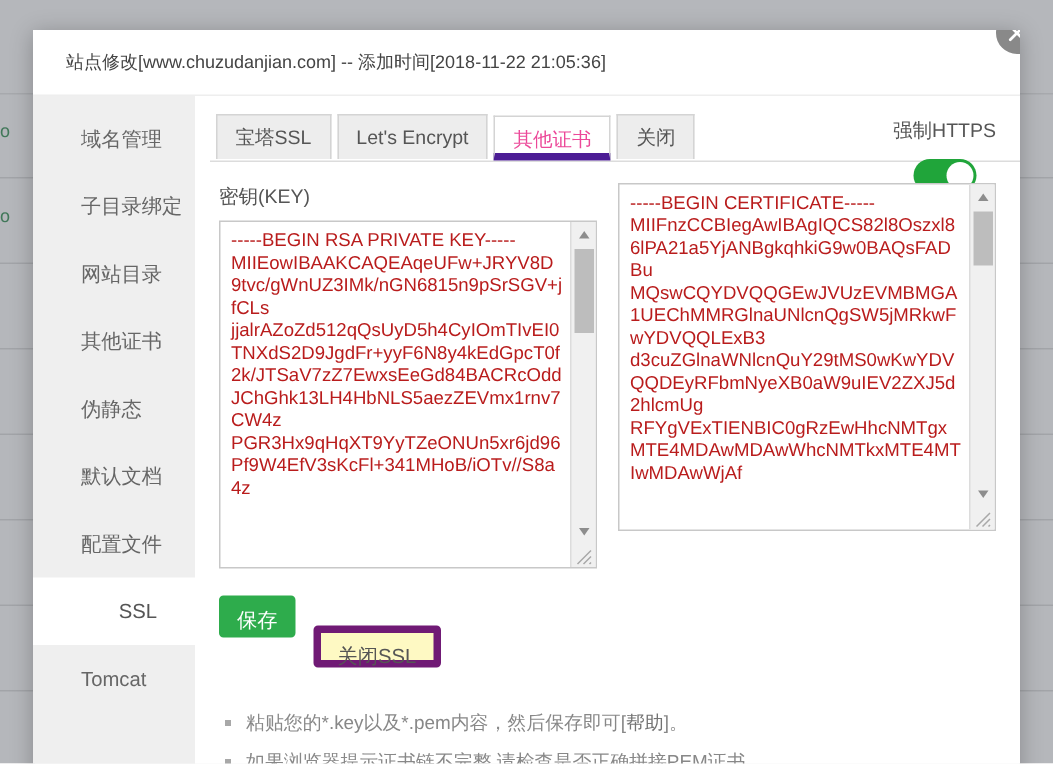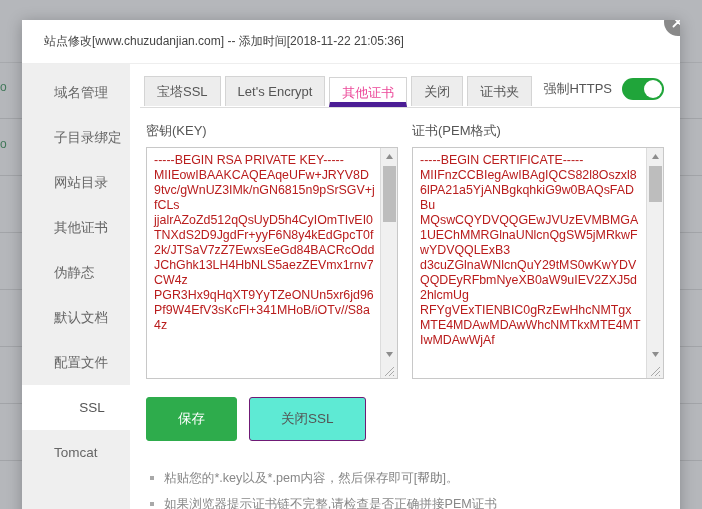--- a/index.html
+++ b/index.html
@@ -165,20 +165,21 @@
     top: 1px;
     border-bottom: 5px solid #4c1d95;
   }
   #https-wrap {
     position: absolute;
     right: 16px;
     top: 14px;
     display: flex;
     align-items: center;
     gap: 10px;
+    flex-direction: column;
   }
   #https-label {
     font-size: 13px;
     color: #555555;
     white-space: nowrap;
   }
   .switch {
     width: 42px;
     height: 22px;
     border-radius: 11px;
@@ -262,38 +263,39 @@
   }
 
   
   #btn-row {
     padding: 18px 0 0 6px;
     display: flex;
     gap: 12px;
   }
   .btn {
     font-size: 13.5px;
-    padding: 0 31px;
-    height: 44px;
+    padding: 0 11px;
+    height: 28px;
     line-height: 32px;
     cursor: pointer;
     box-sizing: border-box;
     white-space: nowrap;
   }
   .btn-save {
     background: #2eac4c;
     color: #ffffff;
     border: 1px solid #2eac4c;
     border-radius: 3px;
   }
   .btn-plain {
-    background: #5eead4;
+    background: #fef9c3;
     color: #555555;
-    border: 1px solid #701a75;
+    border: 5px solid #701a75;
     border-radius: 3px;
+    margin-top: 20px;
   }
 
   
   #hints {
     margin: 24px 0 0 4px;
     padding: 0;
     list-style: none;
   }
   #hints li {
     font-size: 12.6px;
@@ -362,21 +364,20 @@
     </div>
 
     <div id="content">
 
       <div id="tabs-row">
         <div id="tabs">
           <div class="tab">宝塔SSL</div>
           <div class="tab">Let's Encrypt</div>
           <div class="tab active">其他证书</div>
           <div class="tab">关闭</div>
-          <div class="tab">证书夹</div>
         </div>
         <div id="https-wrap">
           <span id="https-label">强制HTTPS</span>
           <div class="switch">
             <div class="knob"></div>
           </div>
         </div>
       </div>
 
       <div id="fields">
@@ -404,21 +405,20 @@
               <div class="sb-grip">
                 <svg width="17" height="16" viewBox="0 0 17 16">
                   <path d="M14 5 L5 14 M14 9 L9 14 M14 13 L13 14" stroke="#a8a8a8" stroke-width="1"></path>
                 </svg>
               </div>
             </div>
           </div>
         </div>
 
         <div class="field">
-          <div class="field-label">证书(PEM格式)</div>
           <div class="ta-wrap">
             <div class="ta-text">-----BEGIN CERTIFICATE-----
 MIIFnzCCBIegAwIBAgIQCS82l8Oszxl86lPA21a5YjANBgkqhkiG9w0BAQsFADBu
 MQswCQYDVQQGEwJVUzEVMBMGA1UEChMMRGlnaUNlcnQgSW5jMRkwFwYDVQQLExB3
 d3cuZGlnaWNlcnQuY29tMS0wKwYDVQQDEyRFbmNyeXB0aW9uIEV2ZXJ5d2hlcmUg
 RFYgVExTIENBIC0gRzEwHhcNMTgxMTE4MDAwMDAwWhcNMTkxMTE4MTIwMDAwWjAf</div>
             <div class="sbar">
               <div class="sb-arrow up">
                 <svg width="9" height="7" viewBox="0 0 9 7">
                     <path d="M4.5 1 L8 6 L1 6 Z" fill="#8d8d8d"></path>

